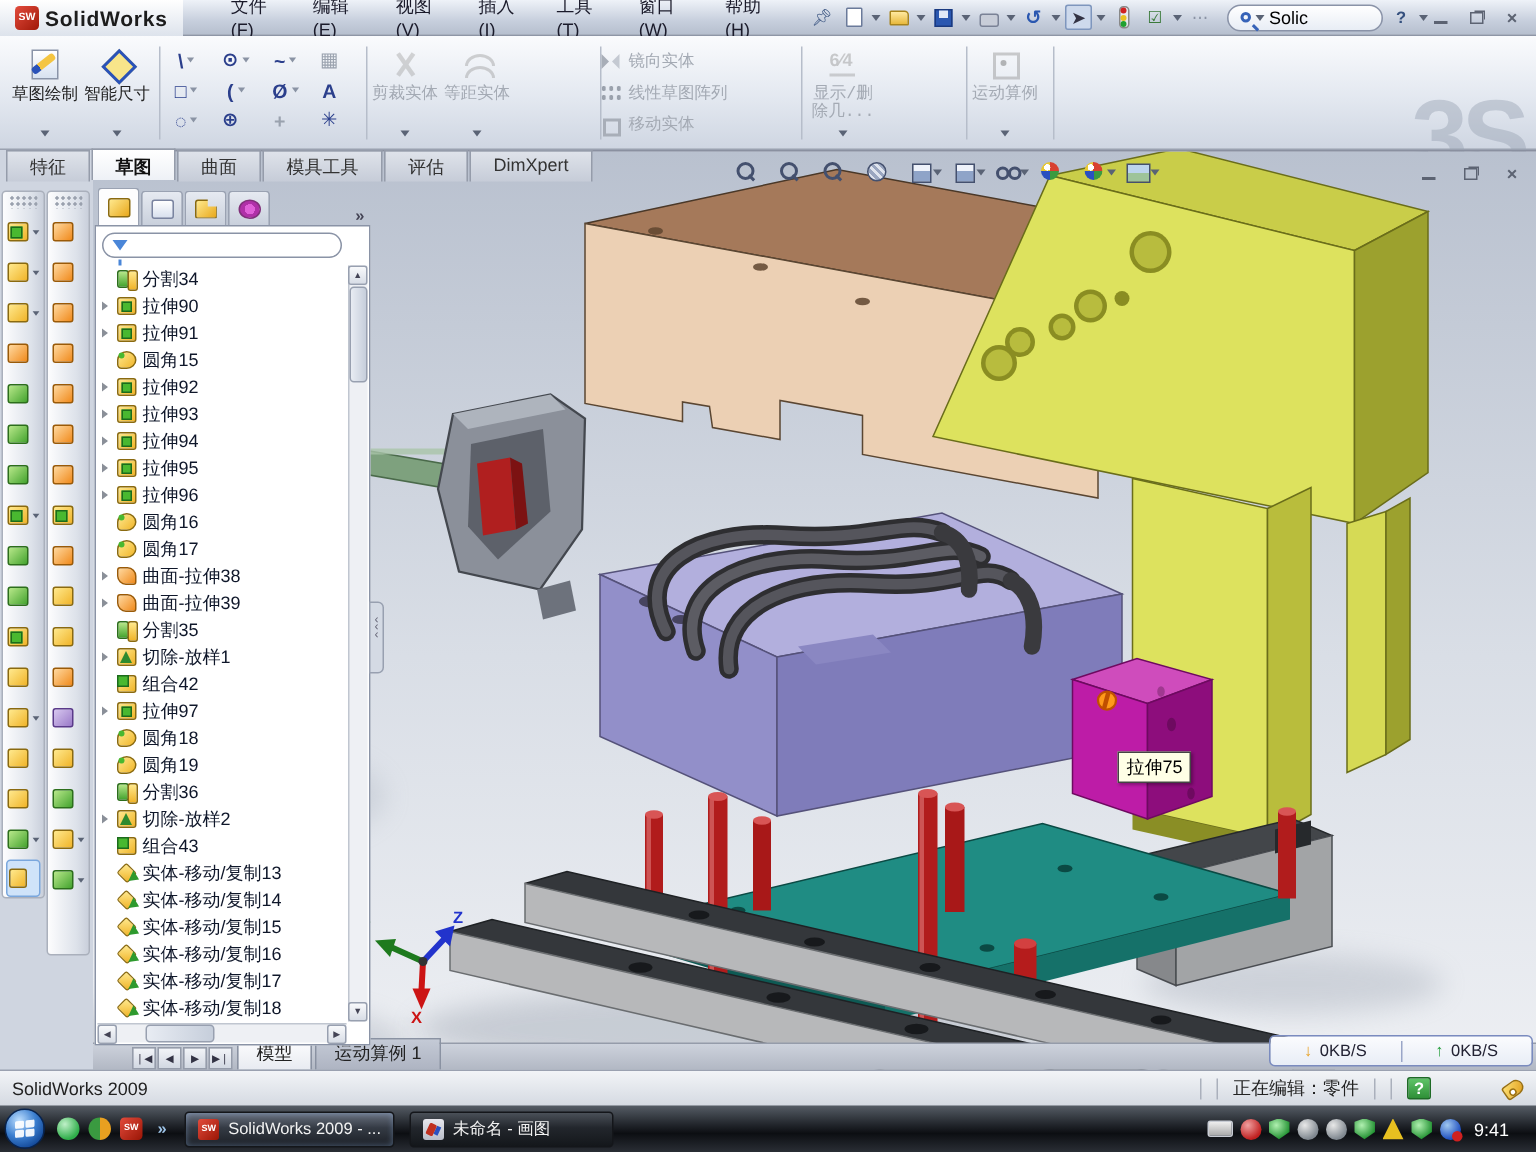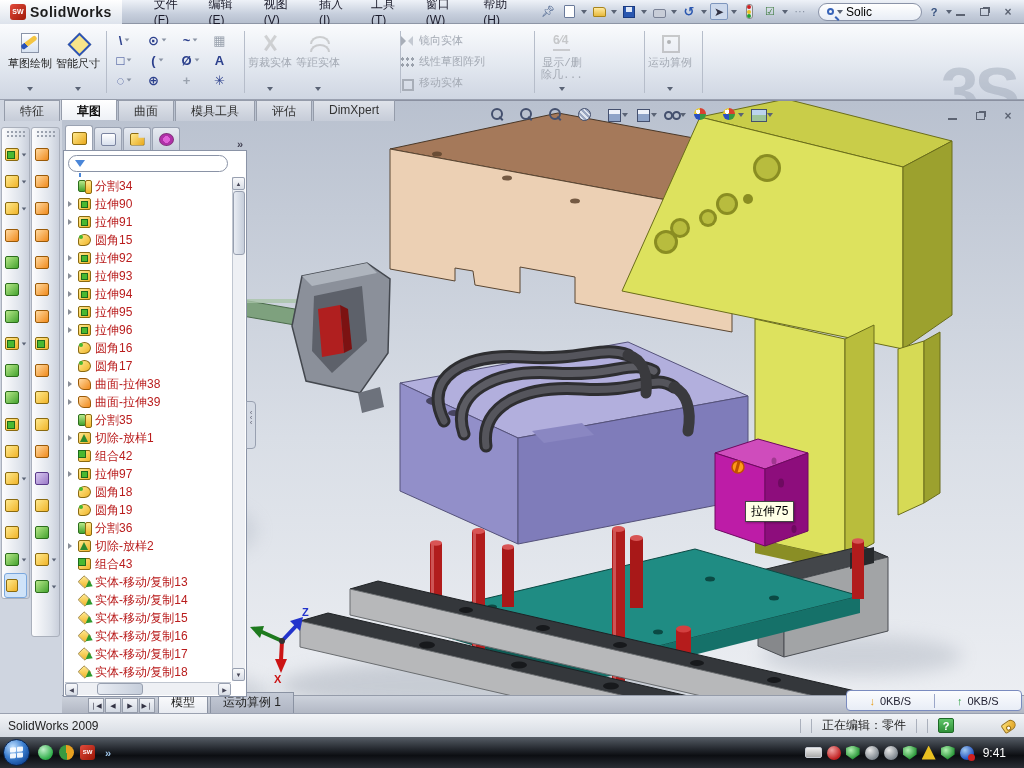--- a/index.html
+++ b/index.html
@@ -116,21 +116,21 @@
   .ti.extrude::after { content:""; position:absolute; left:4px; top:4px; width:5px; height:5px; background:#49b830; border:1px solid #1c6b1c; }
   .ti.fillet::before { border-radius:50% 50% 50% 3px; }
   .ti.fillet::after { content:""; position:absolute; left:2px; top:2px; width:4px; height:4px; border-radius:50%; background:#49b830; }
   .ti.surface::before { background:linear-gradient(135deg,#ffd9a0,#f08a1c); border-color:#9a5a08; border-radius:2px 6px 2px 6px; }
   .ti.split::before { width:6px; background:linear-gradient(#b8e88a,#44a32f); border-color:#2c6e1c; }
   .ti.split::after { content:""; position:absolute; left:8px; top:1px; width:5px; height:12px; border:1px solid #8a6a10; border-radius:2px; background:linear-gradient(#ffe98e,#f0b429); }
   .ti.cutloft::after { content:""; position:absolute; left:3px; top:3px; width:8px; height:8px; background:#2e8a2e; clip-path:polygon(0 100%,50% 0,100% 100%); }
   .ti.combine::after { content:""; position:absolute; left:1px; top:1px; width:6px; height:6px; background:#49b830; border:1px solid #1c6b1c; }
   .ti.movecopy::before { transform:rotate(45deg) scale(.78); }
   .ti.movecopy::after { content:""; position:absolute; right:-1px; bottom:0; border-left:6px solid #2e9a2e; border-top:4px solid transparent; border-bottom:4px solid transparent; transform:rotate(25deg); }
-  .tlabel { color:#b91c1c; }
+  .tlabel { color:#0f172a; }
   .sb { position:absolute; background:#eef0f4; }
   #vscroll { right:1px; top:26px; bottom:15px; width:13px; border-left:1px solid #c0c6d0; }
   #hscroll { left:1px; bottom:1px; right:15px; height:13px; border-top:1px solid #c0c6d0; }
   .sbtn { position:absolute; width:13px; height:13px; background:linear-gradient(#f8f9fb,#d8dde6); border:1px solid #98a0b0; border-radius:2px; font-size:6px; color:#445; display:flex; align-items:center; justify-content:center; }
   .thumb { position:absolute; background:linear-gradient(90deg,#e8ecf3,#c6cedb); border:1px solid #98a0b0; border-radius:3px; }
   #splitter { position:absolute; right:-10px; top:250px; width:10px; height:48px; background:#d4dae4; border:1px solid #98a0b0; border-radius:0 4px 4px 0; color:#667; font-size:8px; line-height:5px; text-align:center; padding-top:8px; }
 
   
   #viewport { left:62px; top:100px; width:962px; height:613px; background:linear-gradient(#b9c1cf,#d9dee6 55%,#edeff3); border-top:1px solid #8a90a0; z-index:5; overflow:hidden; }
   #hud { position:absolute; left:428px; top:6px; display:flex; gap:7px; align-items:center; z-index:6; }
@@ -1011,20 +1011,32 @@
         <i></i>
       </span>
     </div>
   <div id="quick">
 
   <span class="qicon q-messenger"></span>
       <span class="qicon q-media"></span>
       <span class="qicon q-solidworks">SW</span>
     </div>
   <span class="qchev" style="margin-right:12px">»</span>
+  <span style="display:flex">
+
+      <span class="taskwin active">
+        <span class="twicon tw-sw">SW</span>
+        <span>SolidWorks 2009 - ...</span>
+      </span>
+
+      <span class="taskwin plain">
+        <span class="twicon tw-paint"></span>
+        <span>未命名 - 画图</span>
+      </span>
+    </span>
   <div id="tray">
     <span class="kbd"></span>
     <span style="display:flex;gap:5px">
 
     <span class="tico t-red"></span>
         <span class="tico t-green"></span>
         <span class="tico t-gray"></span>
         <span class="tico t-gray"></span>
         <span class="tico t-green"></span>
         <span class="tico t-yellow"></span>

